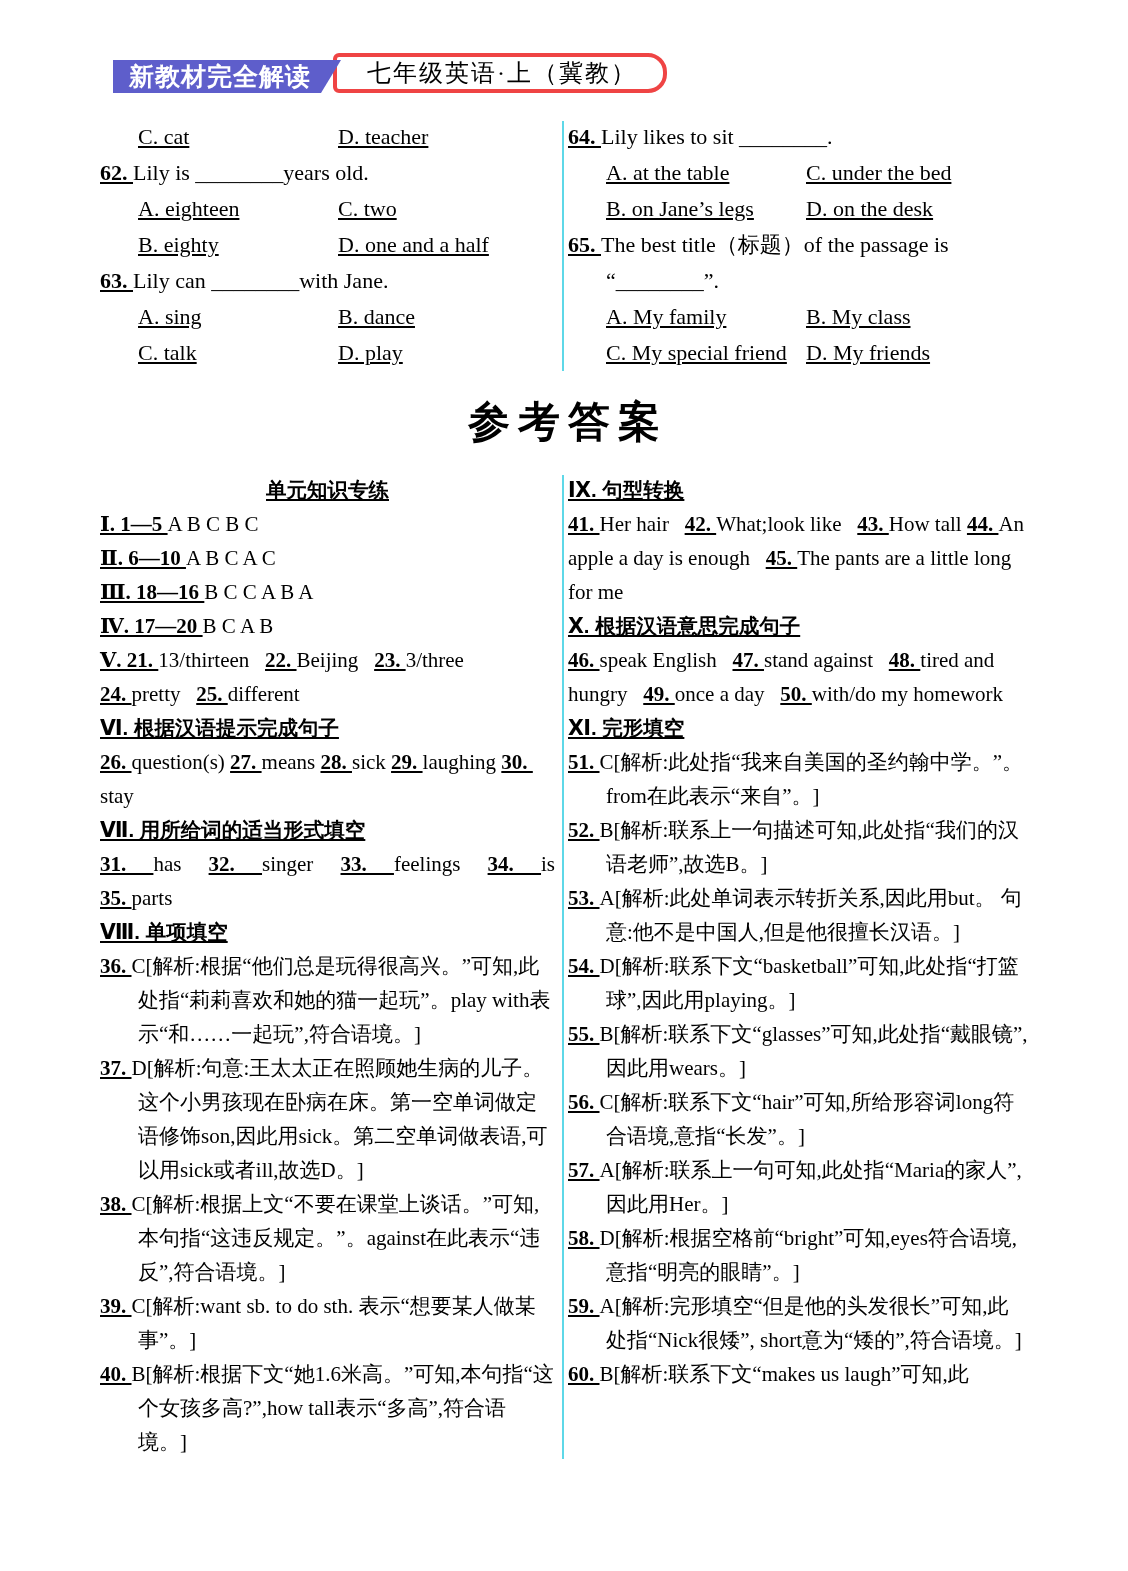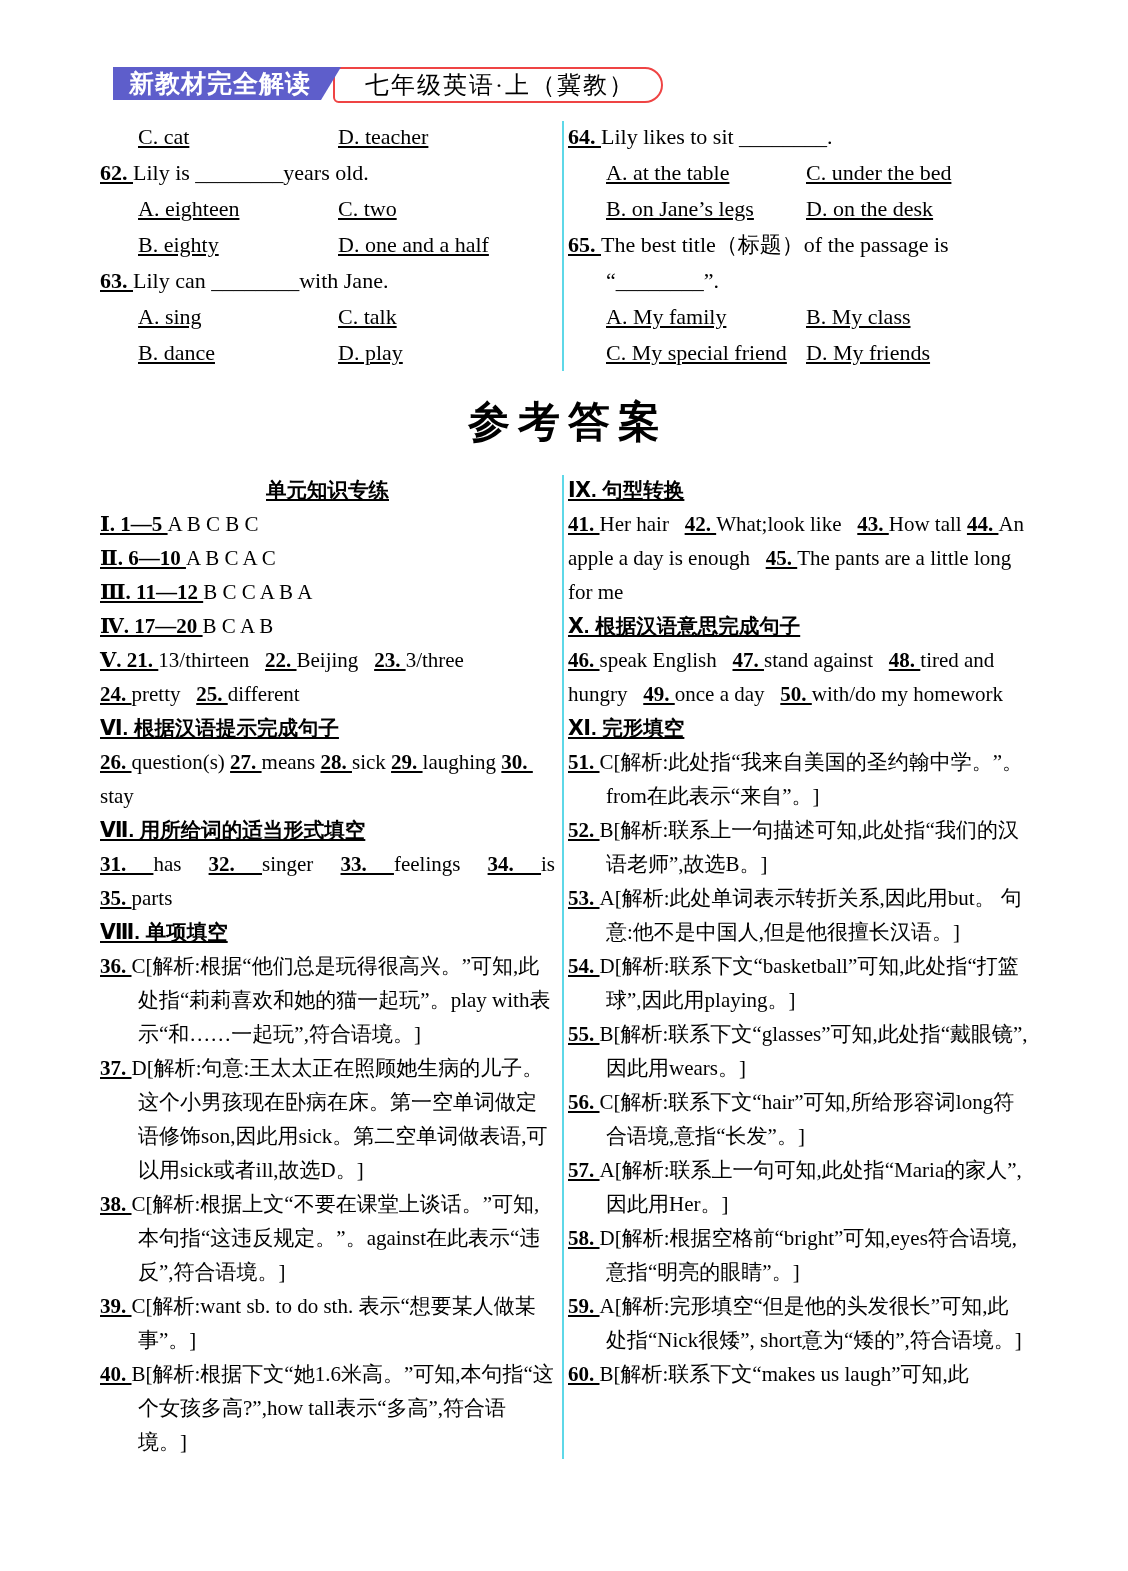--- a/index.html
+++ b/index.html
@@ -1,30 +1,30 @@
 <!DOCTYPE html>
 <html><head>
 <meta charset="utf-8">
 <style>
   html,body{margin:0;padding:0;background:#ffffff;}
   .page{
     position:relative;width:1128px;height:1571px;background:#ffffff;overflow:hidden;
     font-family:"Liberation Serif","DejaVu Serif",serif;color:#000;
   }
   
-  .header{position:absolute;top:67px;left:99px;height:26px;display:flex;align-items:flex-start;}
+  .header{position:absolute;top:67px;left:99px;height:26px;display:flex;align-items:flex-end;}
   .tick{width:9px;background:#8a8ad8;margin-right:5px;border-radius:2px;}
   .banner1{
     background:#5e5ecb;color:#fff;display:flex;align-items:center;
     font-family:"Liberation Sans","DejaVu Sans",sans-serif;font-weight:bold;font-size:25px;
     padding:0 30px 0 16px;letter-spacing:1px;
     clip-path:polygon(0 0,100% 0,calc(100% - 20px) 100%,0 100%);
   }
   .banner2{
-    margin-left:-8px;border:2px solid #ef4444;border-radius:6px 19px 19px 6px;
+    margin-left:-8px;border:4px solid #ef4444;border-radius:6px 19px 19px 6px;
     display:flex;align-items:center;padding:0 26px 0 30px;font-size:24px;letter-spacing:2px;
     background:#fff;
   }
   
   .section{position:absolute;left:100px;width:936px;display:flex;align-items:stretch;}
   .col{width:455px;}
   .colr{width:460px;}
   .v-divider{width:2px;background:#5ed8e8;margin:2px 4px 0 7px;}
   
   .questions{top:119px;font-size:22px;line-height:36px;}
@@ -77,22 +77,22 @@
             <span class="opt">A. eighteen</span>
             <span class="opt">C. two</span>
             <span class="opt">B. eighty</span>
             <span class="opt">D. one and a half</span>
           </div>
         </div>
         <div class="q">
           <div class="q-line"><span class="b">63. </span><span>Lily can ________with Jane.</span></div>
           <div class="opts">
             <span class="opt">A. sing</span>
+            <span class="opt">B. dance</span>
             <span class="opt">C. talk</span>
-            <span class="opt">B. dance</span>
             <span class="opt">D. play</span>
           </div>
         </div>
       </div>
     <div class="v-divider"></div>
     <div class="colr">
         <div class="q">
           <div class="q-line"><span class="b">64. </span><span>Lily likes to sit ________.</span></div>
           <div class="opts">
             <span class="opt">A. at the table</span>
@@ -113,21 +113,21 @@
       </div>
   </div>
 
   <div class="answers-title">参考答案</div>
 
   <div class="section answers">
     <div class="col">
         <div class="ans-line center"><span class="b">单元知识专练</span></div>
         <div class="ans-line hang"><span class="b">Ⅰ. 1—5 </span><span>A B C B C</span></div>
         <div class="ans-line hang"><span class="b">Ⅱ. 6—10 </span><span>A B C A C</span></div>
-        <div class="ans-line hang"><span class="b">Ⅲ. 11—12 </span><span>B C C A B A</span></div>
+        <div class="ans-line hang"><span class="b">Ⅲ. 18—16 </span><span>B C C A B A</span></div>
         <div class="ans-line hang"><span class="b">Ⅳ. 17—20 </span><span>B C A B</span></div>
         <div class="ans-line hang"><span class="b">Ⅴ. 21. </span><span>13/thirteen   </span><span class="b">22. </span><span>Beijing   </span><span class="b">23. </span><span>3/three</span></div>
         <div class="ans-line"><span class="b">24. </span><span>pretty   </span><span class="b">25. </span><span>different</span></div>
         <div class="ans-line heading"><span class="b">Ⅵ. 根据汉语提示完成句子</span></div>
         <div class="ans-line"><span class="b">26. </span><span>question(s) </span><span class="b">27. </span><span>means </span><span class="b">28. </span><span>sick </span><span class="b">29. </span><span>laughing </span><span class="b">30. </span><span>stay</span></div>
         <div class="ans-line heading"><span class="b">Ⅶ. 用所给词的适当形式填空</span></div>
         <div class="ans-line spread"><span class="b">31. </span><span>has </span><span class="b">32. </span><span>singer </span><span class="b">33. </span><span>feelings </span><span class="b">34. </span><span>is</span></div>
         <div class="ans-line"><span class="b">35. </span><span>parts</span></div>
         <div class="ans-line heading"><span class="b">Ⅷ. 单项填空</span></div>
         <div class="ans-line hang"><span class="b">36. </span><span>C[解析:根据“他们总是玩得很高兴。”可知,此处指“莉莉喜欢和她的猫一起玩”。play with表示“和……一起玩”,符合语境。]</span></div>

